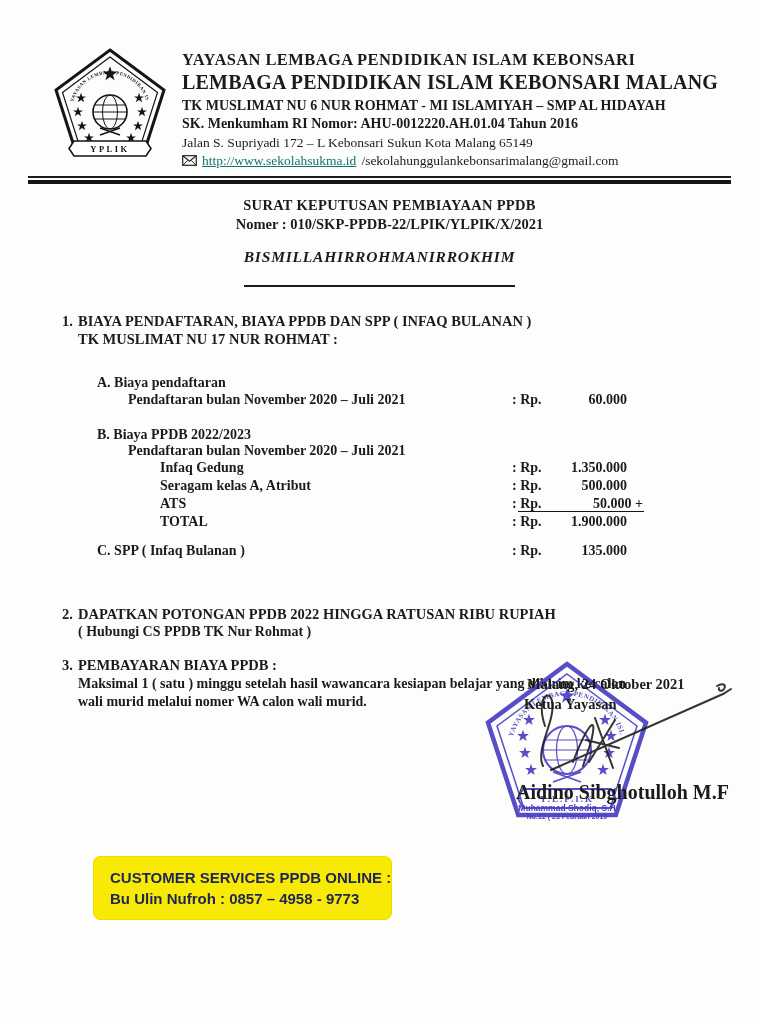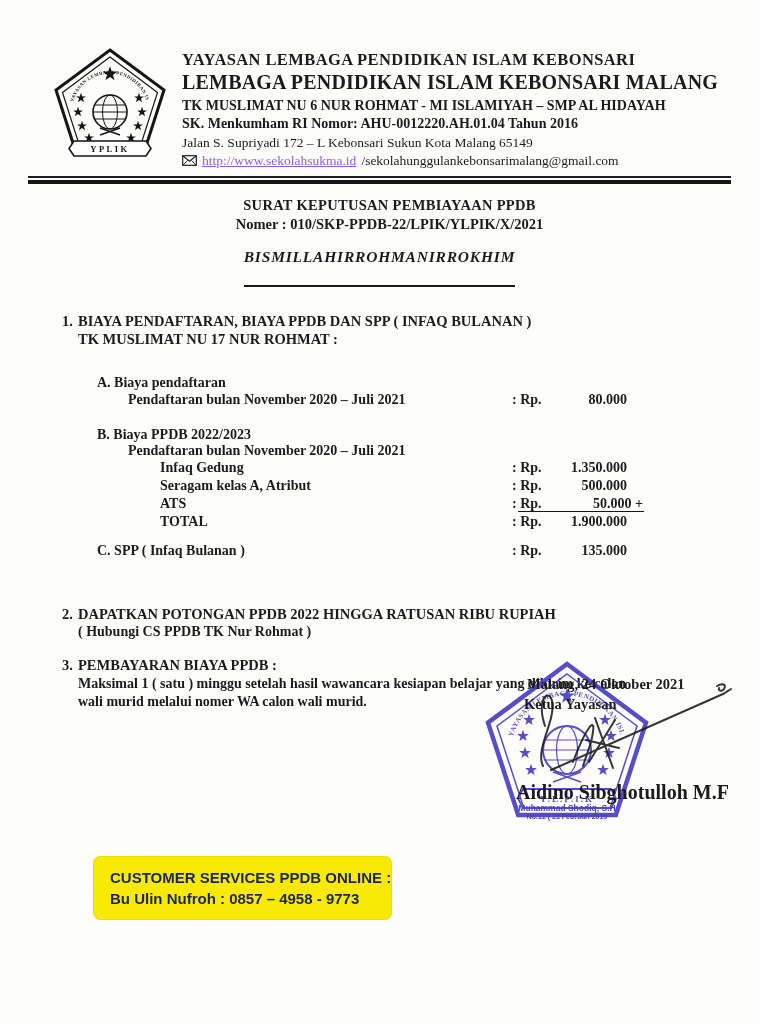--- a/index.html
+++ b/index.html
@@ -11,21 +11,21 @@
   
   .letterhead { display:flex; padding:46px 28px 0 54px; gap:16px; align-items:flex-start; }
   .logo-wrap { flex:0 0 112px; }
   .hdr-text { padding-top:4px; }
   .hdr-l1 { font-size:16.5px; font-weight:bold; letter-spacing:.4px; line-height:1.2; }
   .hdr-l2 { font-size:20px;   font-weight:bold; letter-spacing:.2px; line-height:1.25; }
   .hdr-l3 { font-size:14px;   font-weight:bold; line-height:1.3; margin-top:2px; }
   .hdr-l4 { font-size:14px;   font-weight:bold; line-height:1.3; }
   .hdr-l5 { font-size:13.5px; line-height:1.3; margin-top:1px; }
   .hdr-l6 { font-size:13.5px; line-height:1.3; display:flex; align-items:center; gap:5px; }
-  .hdr-l6 a { color:#8b5cf6; text-decoration:underline; }
+  .hdr-l6 a { color:#0f766e; text-decoration:underline; }
   .rule-wrap { margin:7px 28px 0 28px; }
   .rule-top { height:2px; background:#1d1d1d; }
   .rule-gap { height:1.5px; }
   .rule-bot { height:4px; background:#151515; }
   
   .title-block { text-align:center; margin-top:13px;padding-left:20px; }
   .doc-title  { font-size:14.5px; font-weight:bold; letter-spacing:.3px; }
   .doc-number { font-size:14.5px; font-weight:bold; margin-top:2px; }
   .bismillah-wrap { text-align:center; margin-top:15px; }
   .bismillah {
@@ -155,21 +155,21 @@
       <span class="num">1.</span>
       <span>BIAYA PENDAFTARAN, BIAYA PPDB DAN SPP ( INFAQ BULANAN )</span>
     </div>
     <div class="sec1-head2">TK MUSLIMAT NU 17 NUR ROHMAT :</div>
 
     <div class="item-a">
       <div class="item-title">A. Biaya pendaftaran</div>
       <div class="money-row">
         <span class="row-a" style="display:inline-block">Pendaftaran bulan November 2020 – Juli 2021</span>
         <span class="cur">: Rp.</span>
-        <span class="val">80.000</span>
+        <span class="val">60.000</span>
       </div>
     </div>
 
     <div class="item-b">
       <div class="item-title">B. Biaya PPDB 2022/2023</div>
       <div class="sub-b">Pendaftaran bulan November 2020 – Juli 2021</div>
       <div class="money-row">
         <span class="row-b" style="display:inline-block">Infaq Gedung</span>
         <span class="cur">: Rp.</span>
         <span class="val">1.350.000</span>

